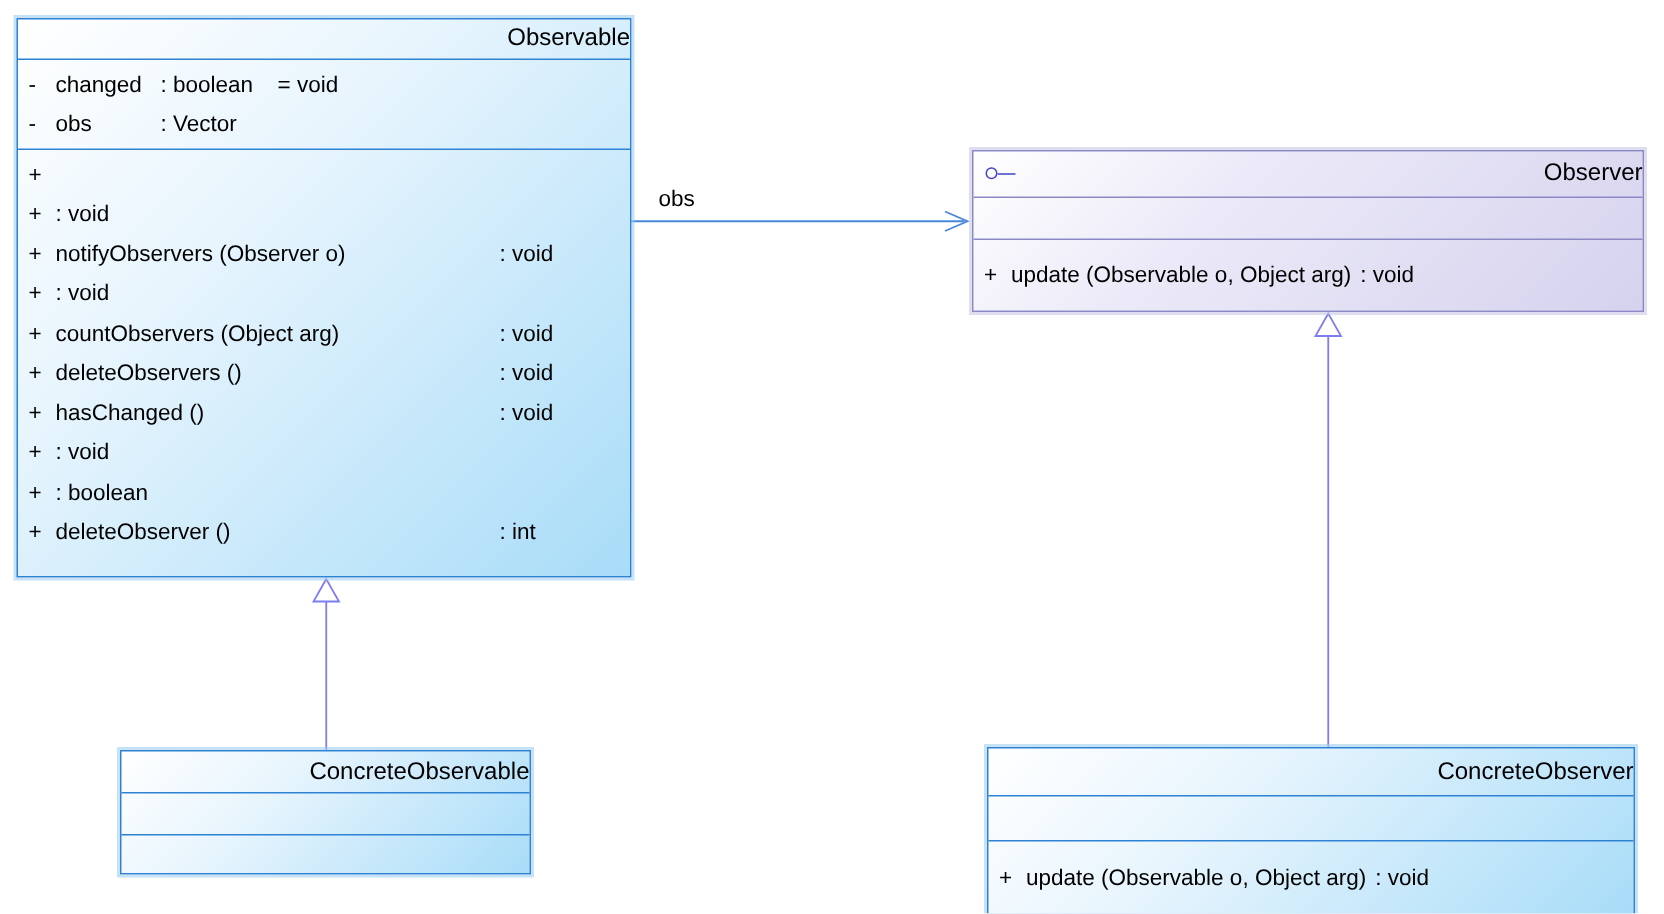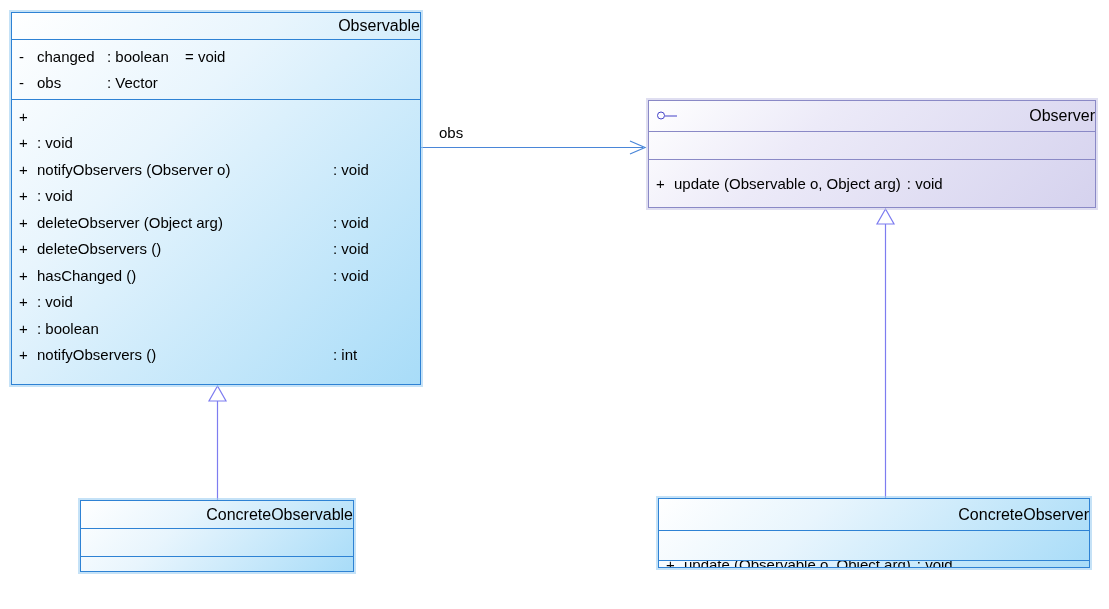--- a/index.html
+++ b/index.html
@@ -159,21 +159,21 @@
           <span class="member-vis">+</span>
           <span class="op-sig aligned">notifyObservers (Observer o)</span>
           <span class="op-type">: void</span>
         </div>
         <div class="member-row">
           <span class="member-vis">+</span>
           <span class="op-type">: void</span>
         </div>
         <div class="member-row">
           <span class="member-vis">+</span>
-          <span class="op-sig aligned">deleteObserver (Object arg)</span>
+          <span class="op-sig aligned">countObservers (Object arg)</span>
           <span class="op-type">: void</span>
         </div>
         <div class="member-row">
           <span class="member-vis">+</span>
           <span class="op-sig aligned">deleteObservers ()</span>
           <span class="op-type">: void</span>
         </div>
         <div class="member-row">
           <span class="member-vis">+</span>
           <span class="op-sig aligned">hasChanged ()</span>
@@ -182,21 +182,21 @@
         <div class="member-row">
           <span class="member-vis">+</span>
           <span class="op-type">: void</span>
         </div>
         <div class="member-row">
           <span class="member-vis">+</span>
           <span class="op-type">: boolean</span>
         </div>
         <div class="member-row">
           <span class="member-vis">+</span>
-          <span class="op-sig aligned">notifyObservers ()</span>
+          <span class="op-sig aligned">deleteObserver ()</span>
           <span class="op-type">: int</span>
         </div>
       </div>
   </div>
 
   <div class="uml-class purple" style="left:648px; top:100px; width:448px; height:108px;">
     <div class="class-title" style="height:30px">
       <span class="iface-icon">
         <span class="circle"></span>
         <span class="stick"></span>
@@ -206,29 +206,29 @@
     <div class="compartment attrs" style="height:28px"></div>
     <div class="compartment ops grow vcenter">
         <div class="member-row">
           <span class="member-vis">+</span>
           <span class="op-sig">update (Observable o, Object arg)</span>
           <span class="op-type">: void</span>
         </div>
       </div>
   </div>
 
-  <div class="uml-class blue" style="left:80px; top:500px; width:274px; height:72px;">
+  <div class="uml-class blue" style="left:80px; top:500px; width:274px; height:83px;">
     <div class="class-title" style="height:27px">
       <span>ConcreteObservable</span>
     </div>
     <div class="compartment attrs" style="height:28px"></div>
     <div class="compartment ops grow"></div>
   </div>
 
-  <div class="uml-class blue" style="left:658px; top:498px; width:432px; height:70px;">
+  <div class="uml-class blue" style="left:658px; top:498px; width:432px; height:112px;">
     <div class="class-title" style="height:31px">
       <span>ConcreteObserver</span>
     </div>
     <div class="compartment attrs" style="height:30px"></div>
     <div class="compartment ops grow vcenter">
         <div class="member-row">
           <span class="member-vis">+</span>
           <span class="op-sig">update (Observable o, Object arg)</span>
           <span class="op-type">: void</span>
         </div>

